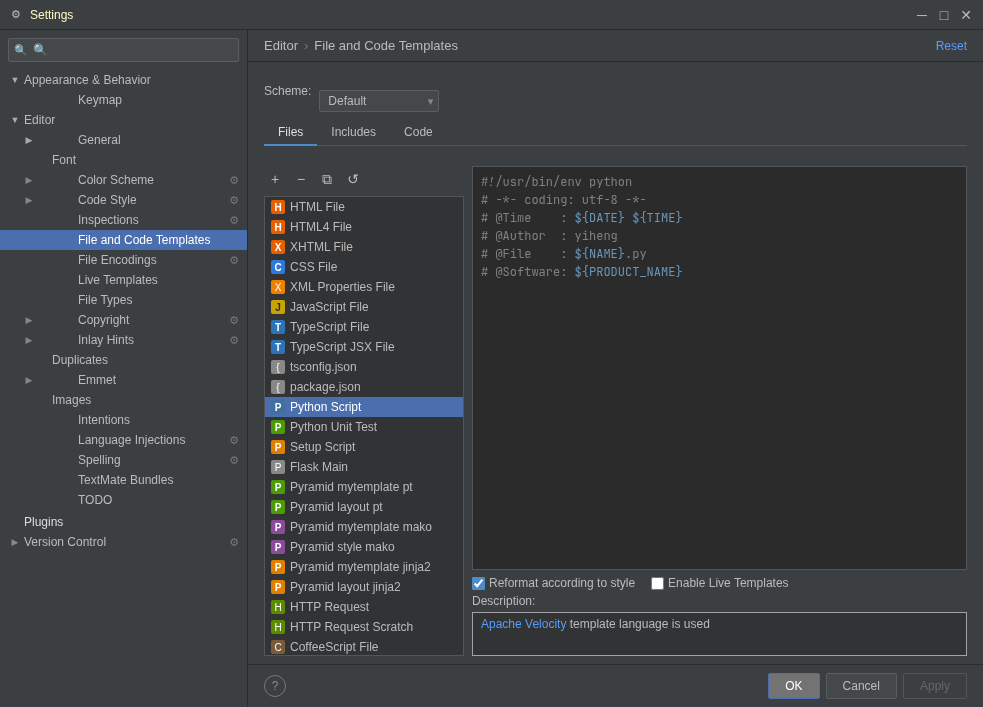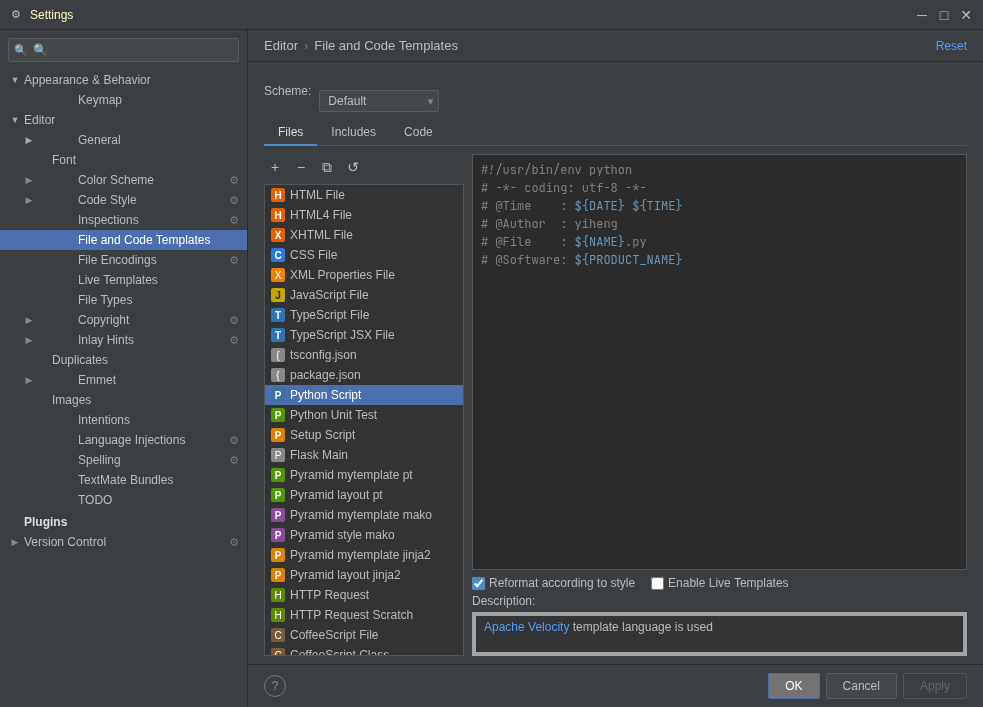--- a/index.html
+++ b/index.html
@@ -203,21 +203,21 @@
       right: 6px;
       color: #888;
       pointer-events: none;
       font-size: 11px;
     }
 
     
     .tabs {
       display: flex;
       border-bottom: 1px solid #515658;
-      margin-bottom: 8px;
+      margin-bottom: 20px;
     }
     .tab {
       padding: 5px 14px;
       cursor: pointer;
       font-size: 12px;
       color: #bbbbbb;
       border-bottom: 2px solid transparent;
       margin-bottom: -1px;
     }
     .tab.active {
@@ -356,21 +356,21 @@
       accent-color: #4b8bca;
     }
 
     .description-label {
       font-size: 12px;
       color: #bbbbbb;
       margin-bottom: 4px;
     }
     .description-box {
       background: #313335;
-      border: 4px solid #a3a3a3;
+      border: 1px solid #a3a3a3;
       min-height: 44px;
       padding: 4px 8px;
       font-size: 12px;
     }
     .desc-link { color: #589df6; }
 
     
     .bottom-bar {
       display: flex;
       justify-content: flex-end;
@@ -552,21 +552,21 @@
     <div class="tree-item indent-1">
       <span class="tree-arrow" style="width:14px;display:inline-block"> </span>
       <span>TextMate Bundles</span>
     </div>
 
     <div class="tree-item indent-1">
       <span class="tree-arrow" style="width:14px;display:inline-block"> </span>
       <span>TODO</span>
     </div>
 
-    <div class="tree-item" style="font-weight:bold;color:#dddddd;margin-top:2px">
+    <div class="tree-item" style="font-weight:normal;color:#dddddd;margin-top:2px">
       <span class="tree-arrow" style="width:14px;display:inline-block"> </span>
       <span>Plugins</span>
     </div>
 
     <div class="tree-item">
       <span class="tree-arrow">▶</span>
       <span>Version Control</span>
       <span class="gear-icon-small">⚙</span>
     </div>
   </div>

